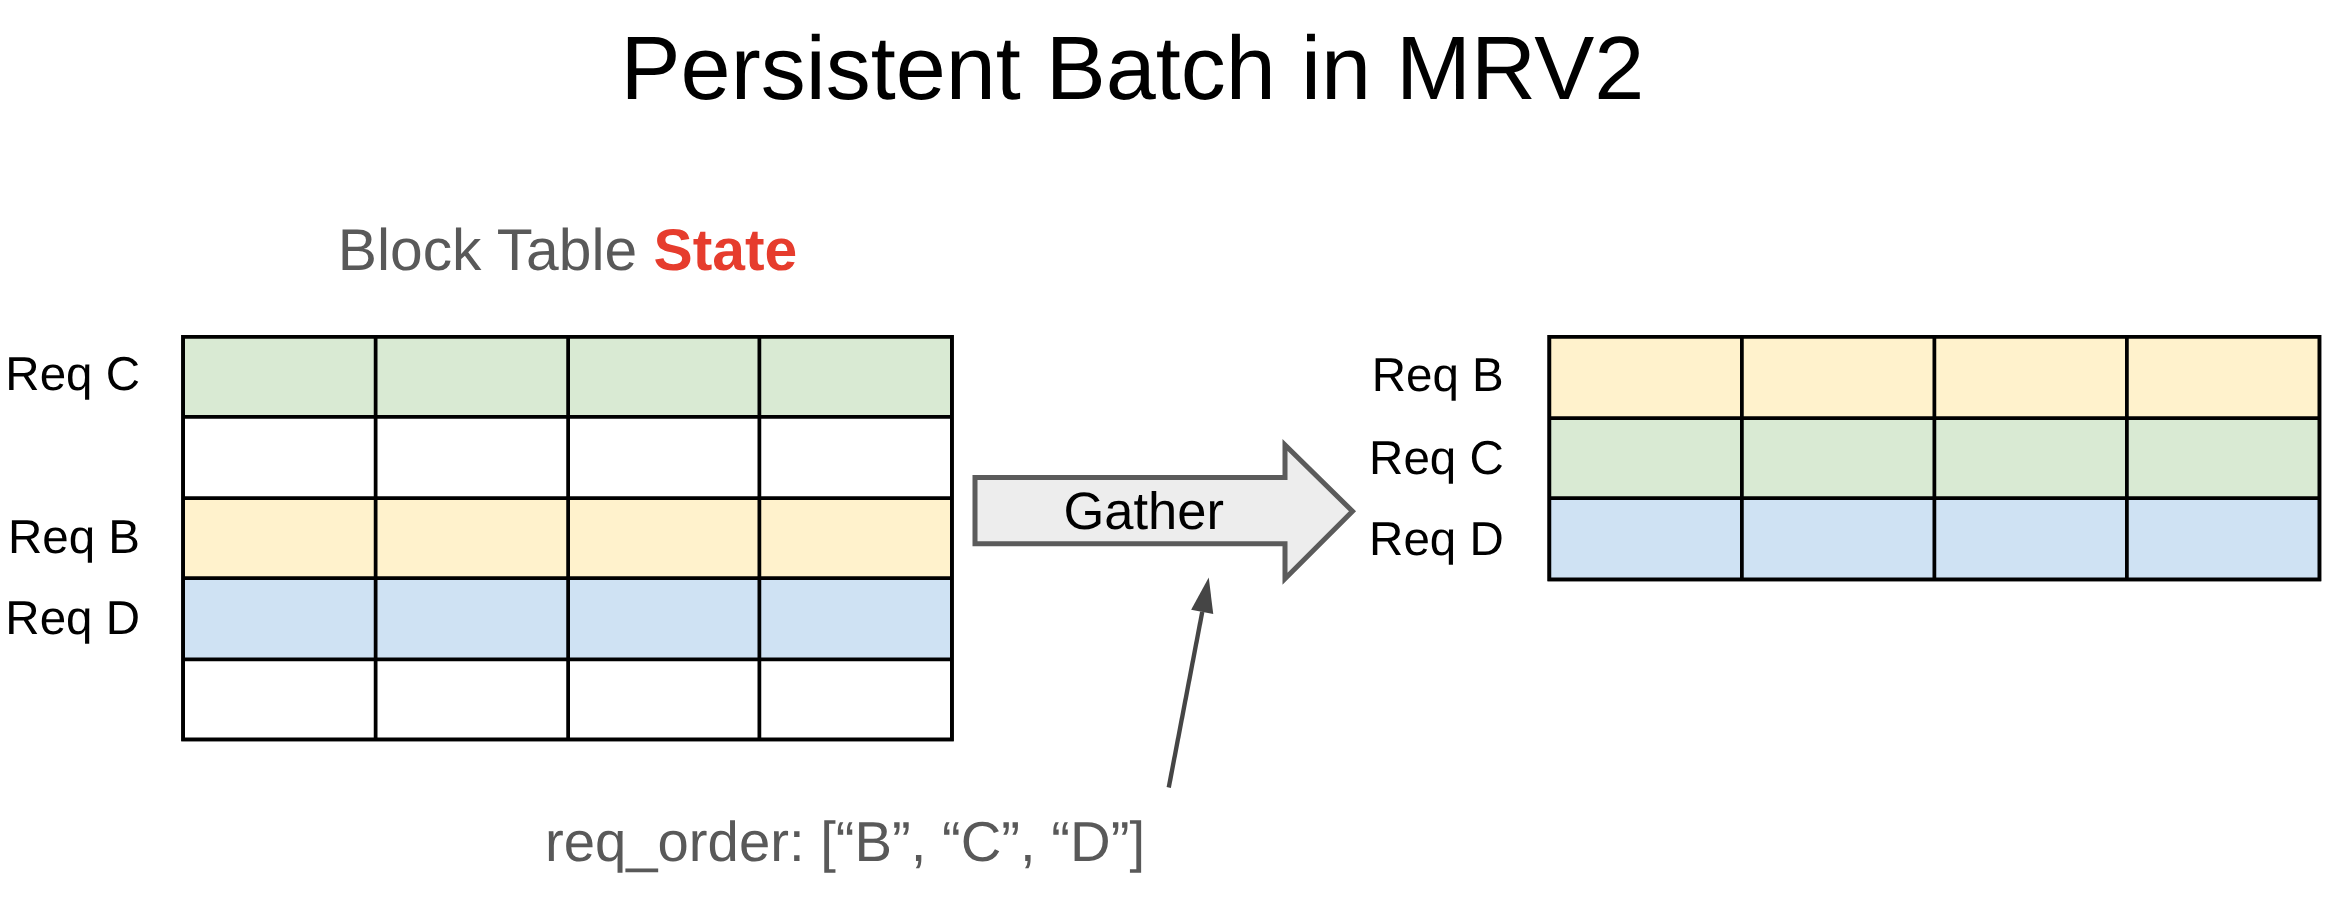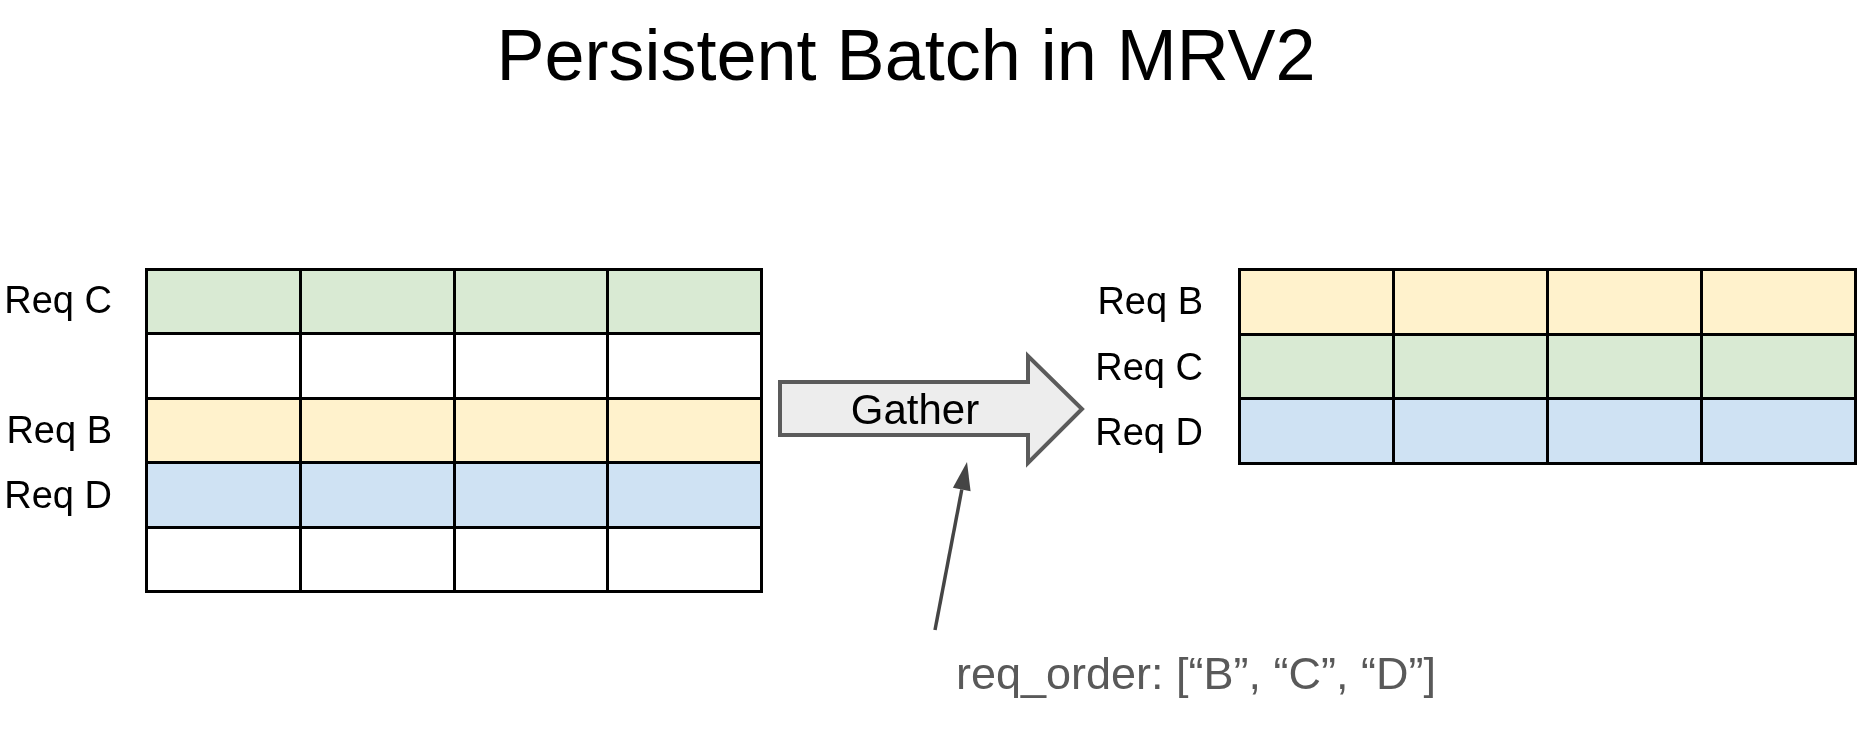--- a/index.html
+++ b/index.html
@@ -59,33 +59,34 @@
   .cell{background:#ffffff;}
   svg.overlay{position:absolute;left:0;top:0;width:1874px;height:736px;pointer-events:none;}
   .gather-text{
     font-family:"Liberation Sans", sans-serif;
     font-size:42px;
     fill:#000000;
   }
   .annotation{
     position:absolute;
     top:648px; left:436px; width:1000px;
-    text-align:right;
+    text-align:left;
     font-size:45px;
     color:#595959;
     white-space:nowrap;
   }
 </style>
 </head>
 <body>
 
 <div class="canvas">
 
   <div class="title">Persistent Batch in MRV2</div>
 
+  <div class="heading heading-left"><span>Block Table </span><span class="accent">State</span></div>
 
 
   <div class="row-label lbl-left lbl-l0">Req C</div>
   <div class="row-label lbl-left lbl-l1">Req B</div>
   <div class="row-label lbl-left lbl-l2">Req D</div>
 
   <div class="row-label lbl-right lbl-r0">Req B</div>
   <div class="row-label lbl-right lbl-r1">Req C</div>
   <div class="row-label lbl-right lbl-r2">Req D</div>
 

